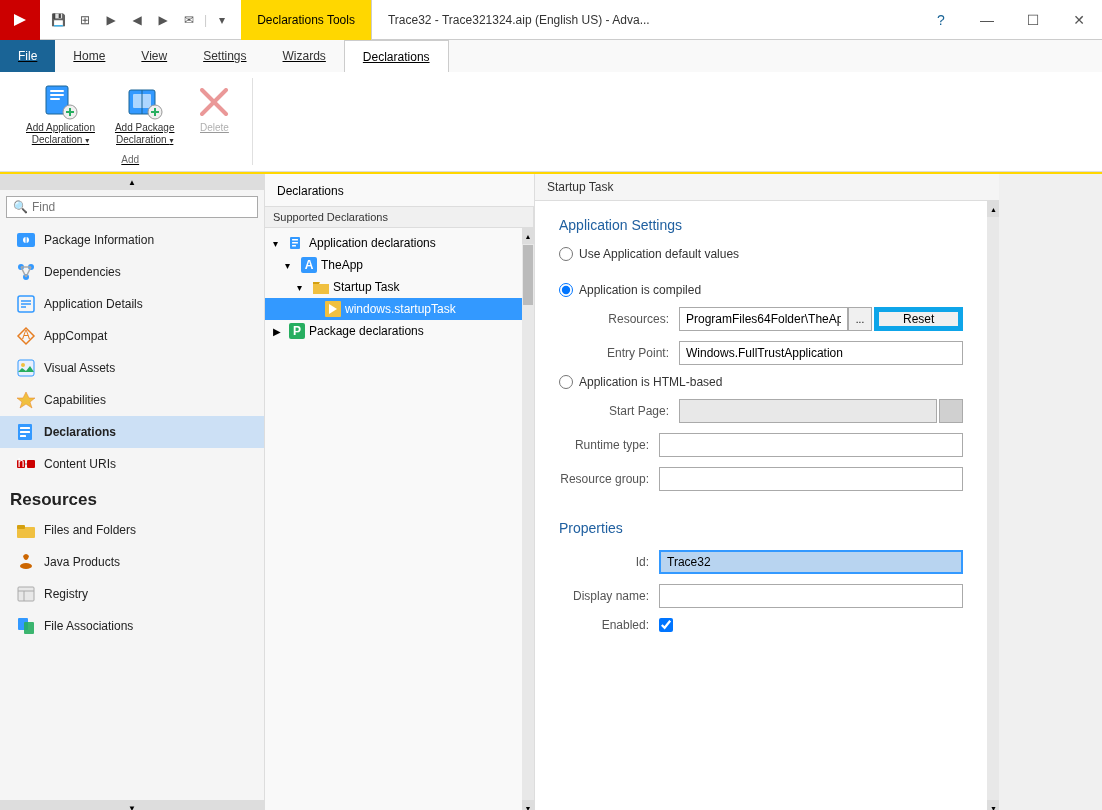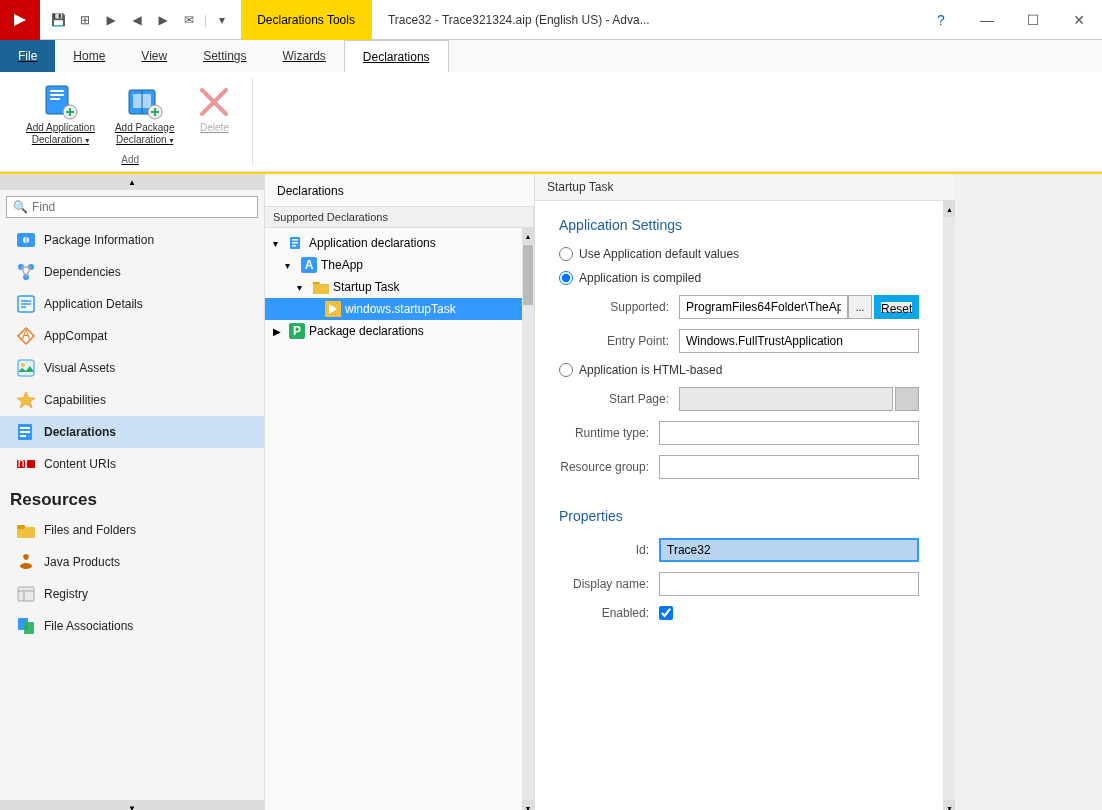--- a/index.html
+++ b/index.html
@@ -307,22 +307,22 @@
     .browse-btn {
       width: 24px; height: 24px;
       border: 1px solid #aaa;
       background: #f0f0f0;
       cursor: pointer;
       display: flex; align-items: center; justify-content: center;
       font-size: 10px;
     }
     .reset-btn {
       height: 24px;
-      padding: 0 0;
-      border: 7px solid #0ea5e9;
+      padding: 0 24px;
+      border: 5px solid #0ea5e9;
       background: #f0f0f0;
       cursor: pointer;
       font-size: 12px;
       margin-left: 2px;
     }
     .checkbox-field {
       width: 14px; height: 14px; cursor: pointer;
     }
 
     
@@ -652,32 +652,32 @@
 
   <div class="content-panel">
     <div class="content-header">
       <span>Startup Task</span>
     </div>
     <div style="display:flex;flex:1;overflow:hidden;">
       <div class="content-body" style="flex:1;">
 
         <div class="section-heading">Application Settings</div>
 
-        <div class="radio-row" style="margin-bottom:10px;">
+        <div class="radio-row" style="margin-bottom:22px;">
           <input type="radio" name="app_type" class="radio-input" style="">
           <label class="radio-label">Use Application default values</label>
         </div>
 
         <div class="radio-row" style="margin-bottom:10px;">
           <input type="radio" name="app_type" class="radio-input" checked="" style="">
           <label class="radio-label">Application is compiled</label>
         </div>
 
         <div class="form-row" style="margin-left:20px;margin-bottom:10px;">
-          <span class="field-label">Supported:</span>
+          <span class="field-label">Resources:</span>
           <input type="text" class="field-input" value="ProgramFiles64Folder\TheApp.exe" style="flex: 1 1 0%;">
           <button class="browse-btn">...</button>
           <button class="reset-btn">Reset</button>
         </div>
 
         <div class="form-row" style="margin-left:20px;margin-bottom:10px;">
           <span class="field-label">Entry Point:</span>
           <input type="text" class="field-input" value="Windows.FullTrustApplication" style="">
         </div>
 

